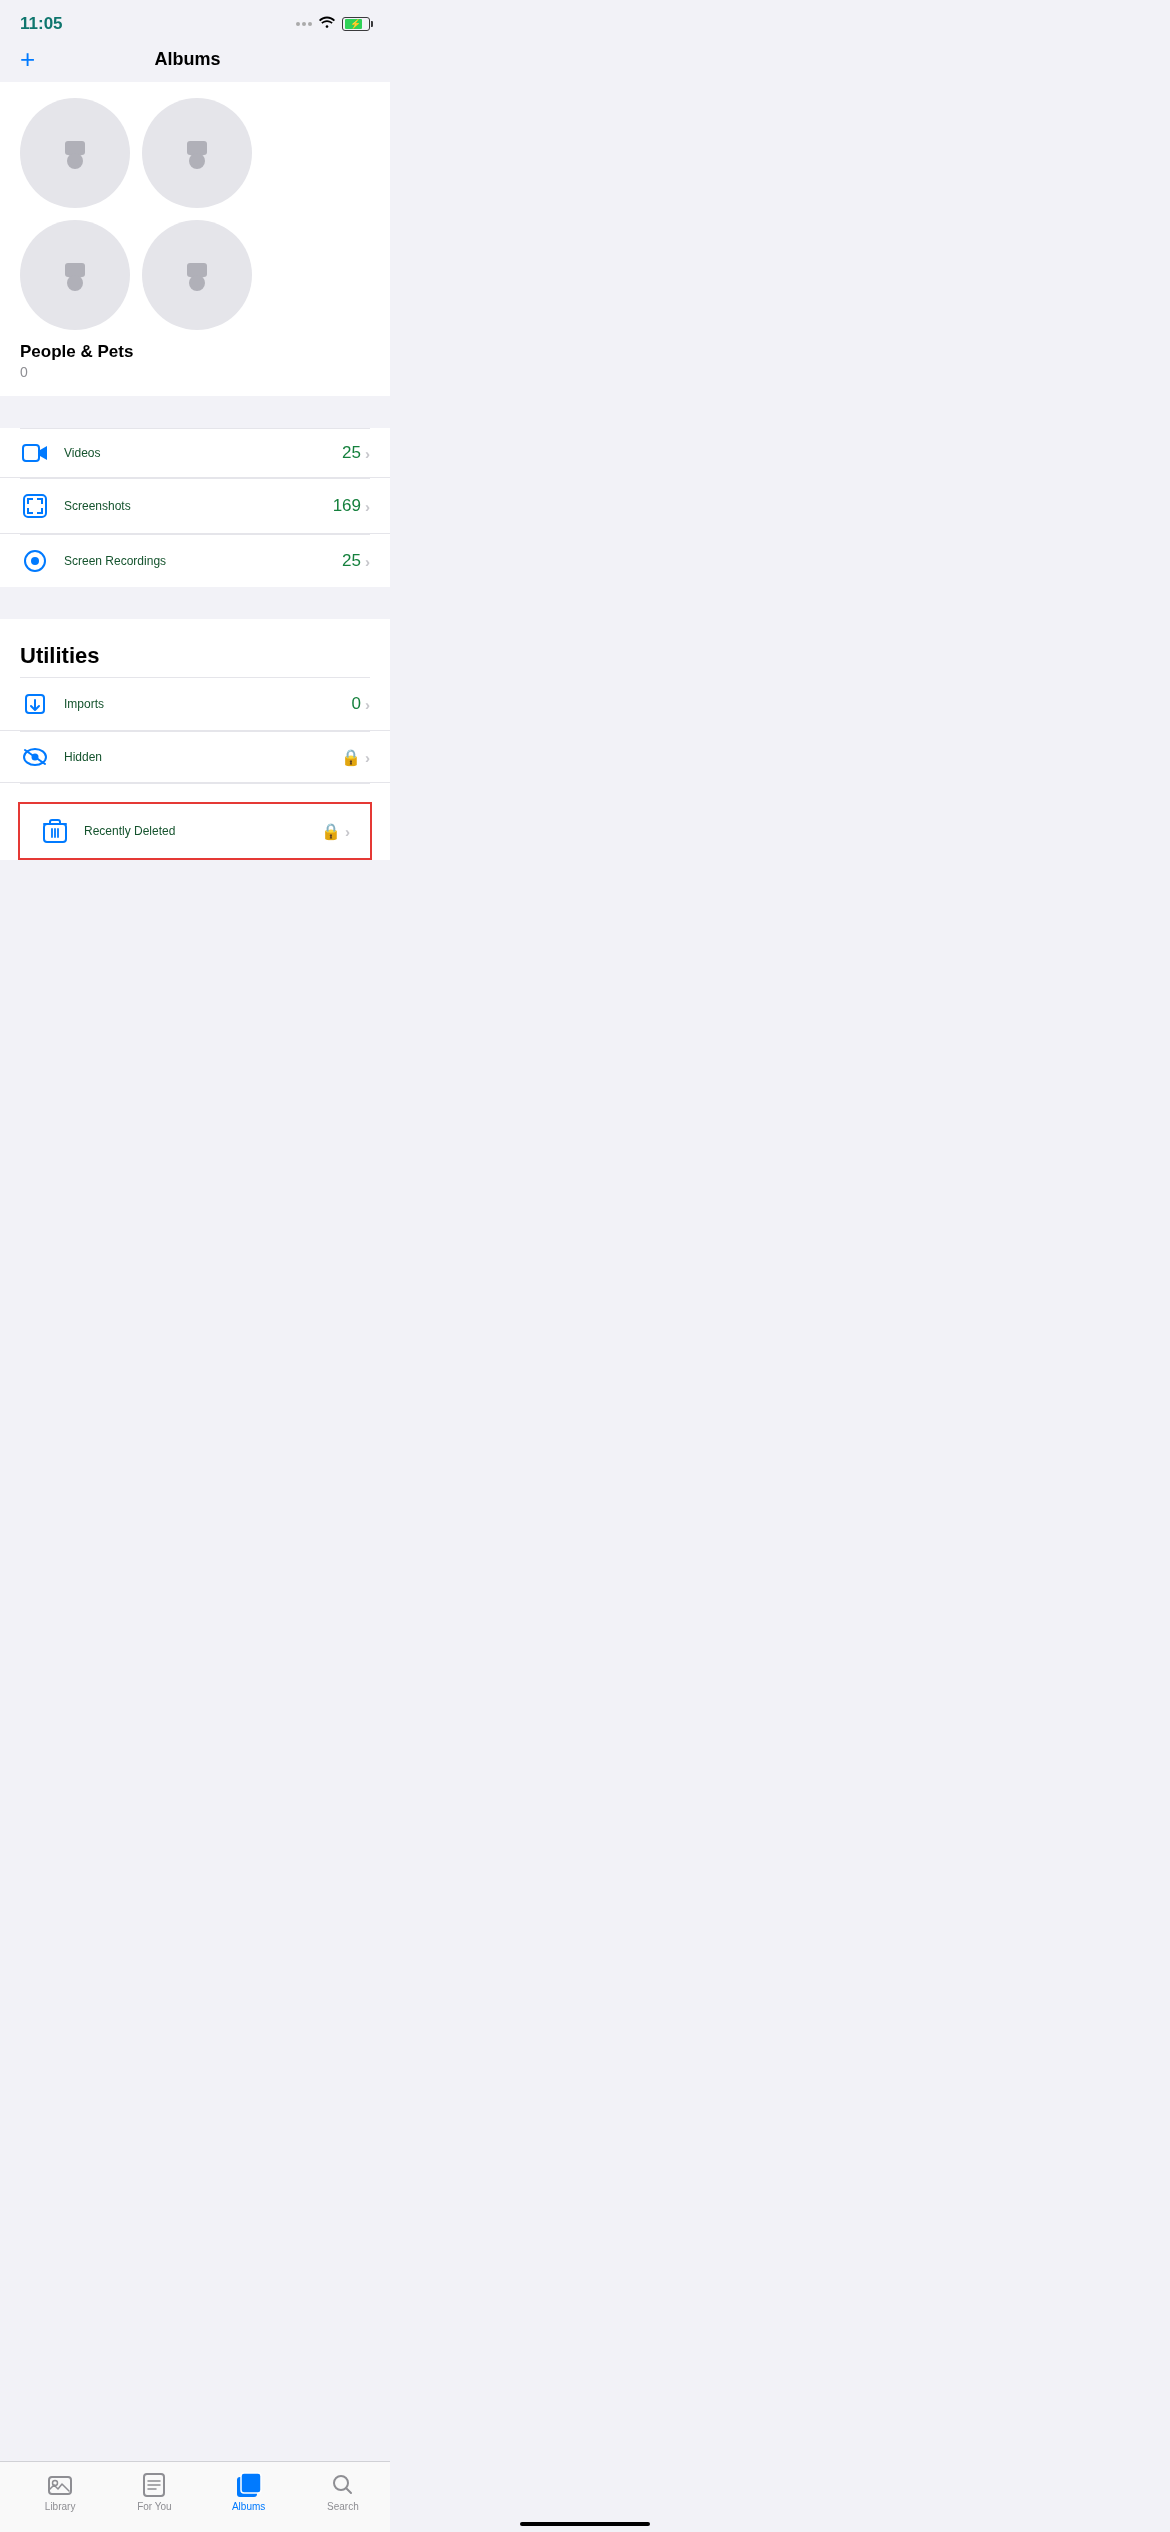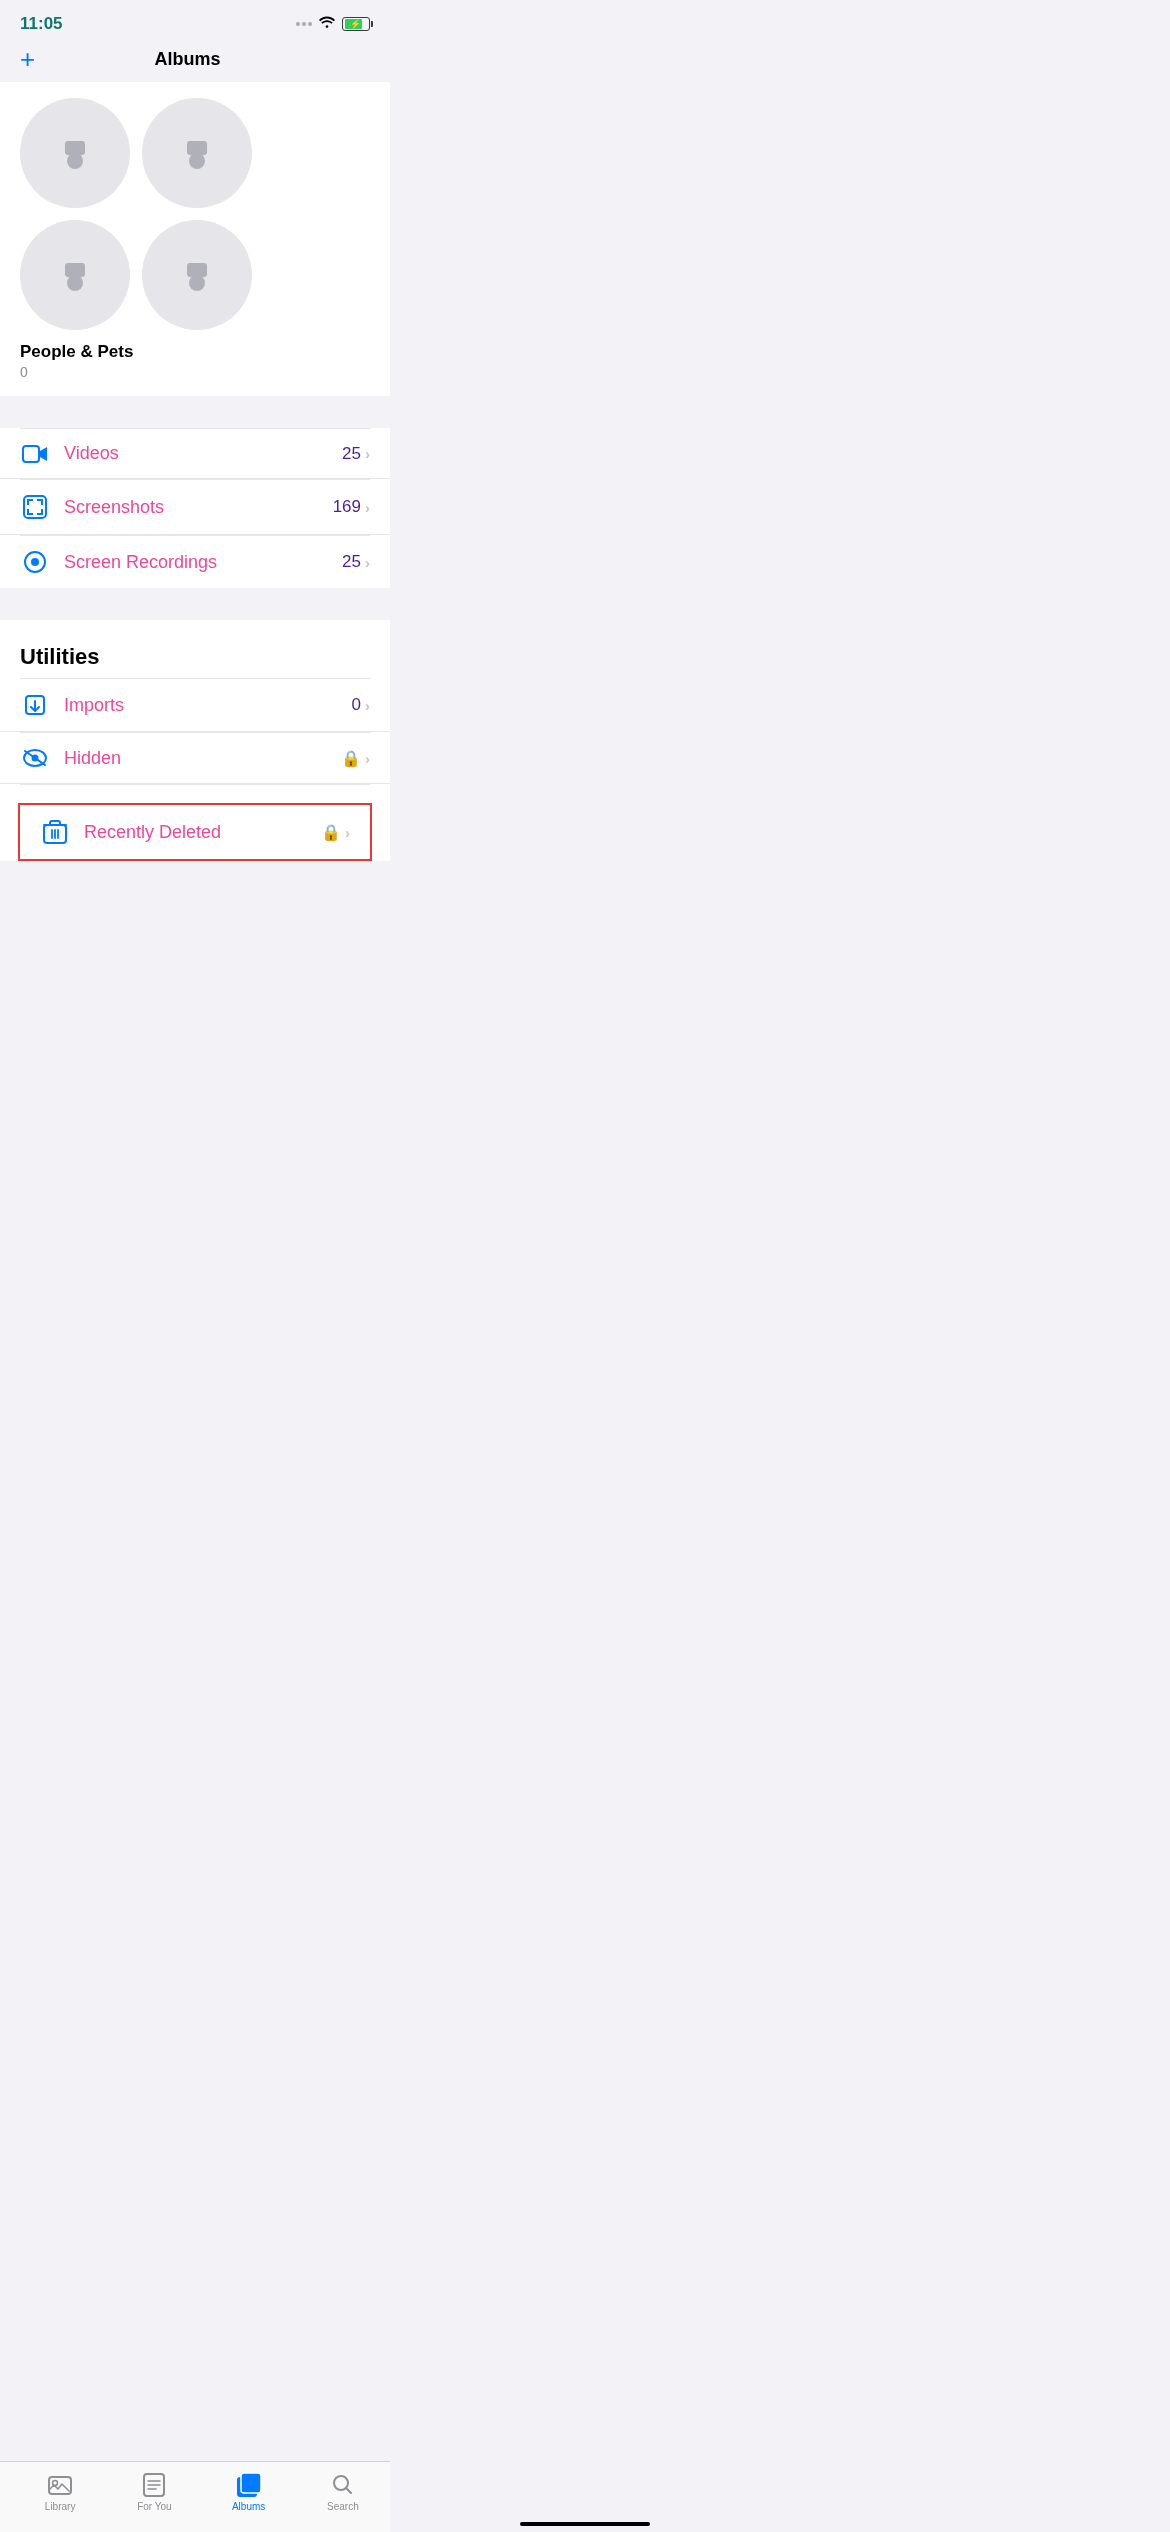--- a/index.html
+++ b/index.html
@@ -162,33 +162,33 @@
     }
     .list-item-icon {
       width: 30px;
       display: flex;
       align-items: center;
       justify-content: center;
       margin-right: 14px;
     }
     .list-item-label {
       flex: 1;
-      font-size: 18px;
-      color: #ec4899;
+      font-size: 12px;
+      color: #14532d;
       font-weight: 400;
     }
     .list-item-right {
       display: flex;
       align-items: center;
       gap: 4px;
       color: #8e8e93;
       font-size: 17px;
     }
     .list-item-count {
-      color: #4c1d95;
+      color: #15803d;
       font-size: 17px;
     }
     .chevron {
       color: #c7c7cc;
       font-size: 15px;
       font-weight: 600;
     }
     .lock-icon {
       font-size: 16px;
       color: #8e8e93;

